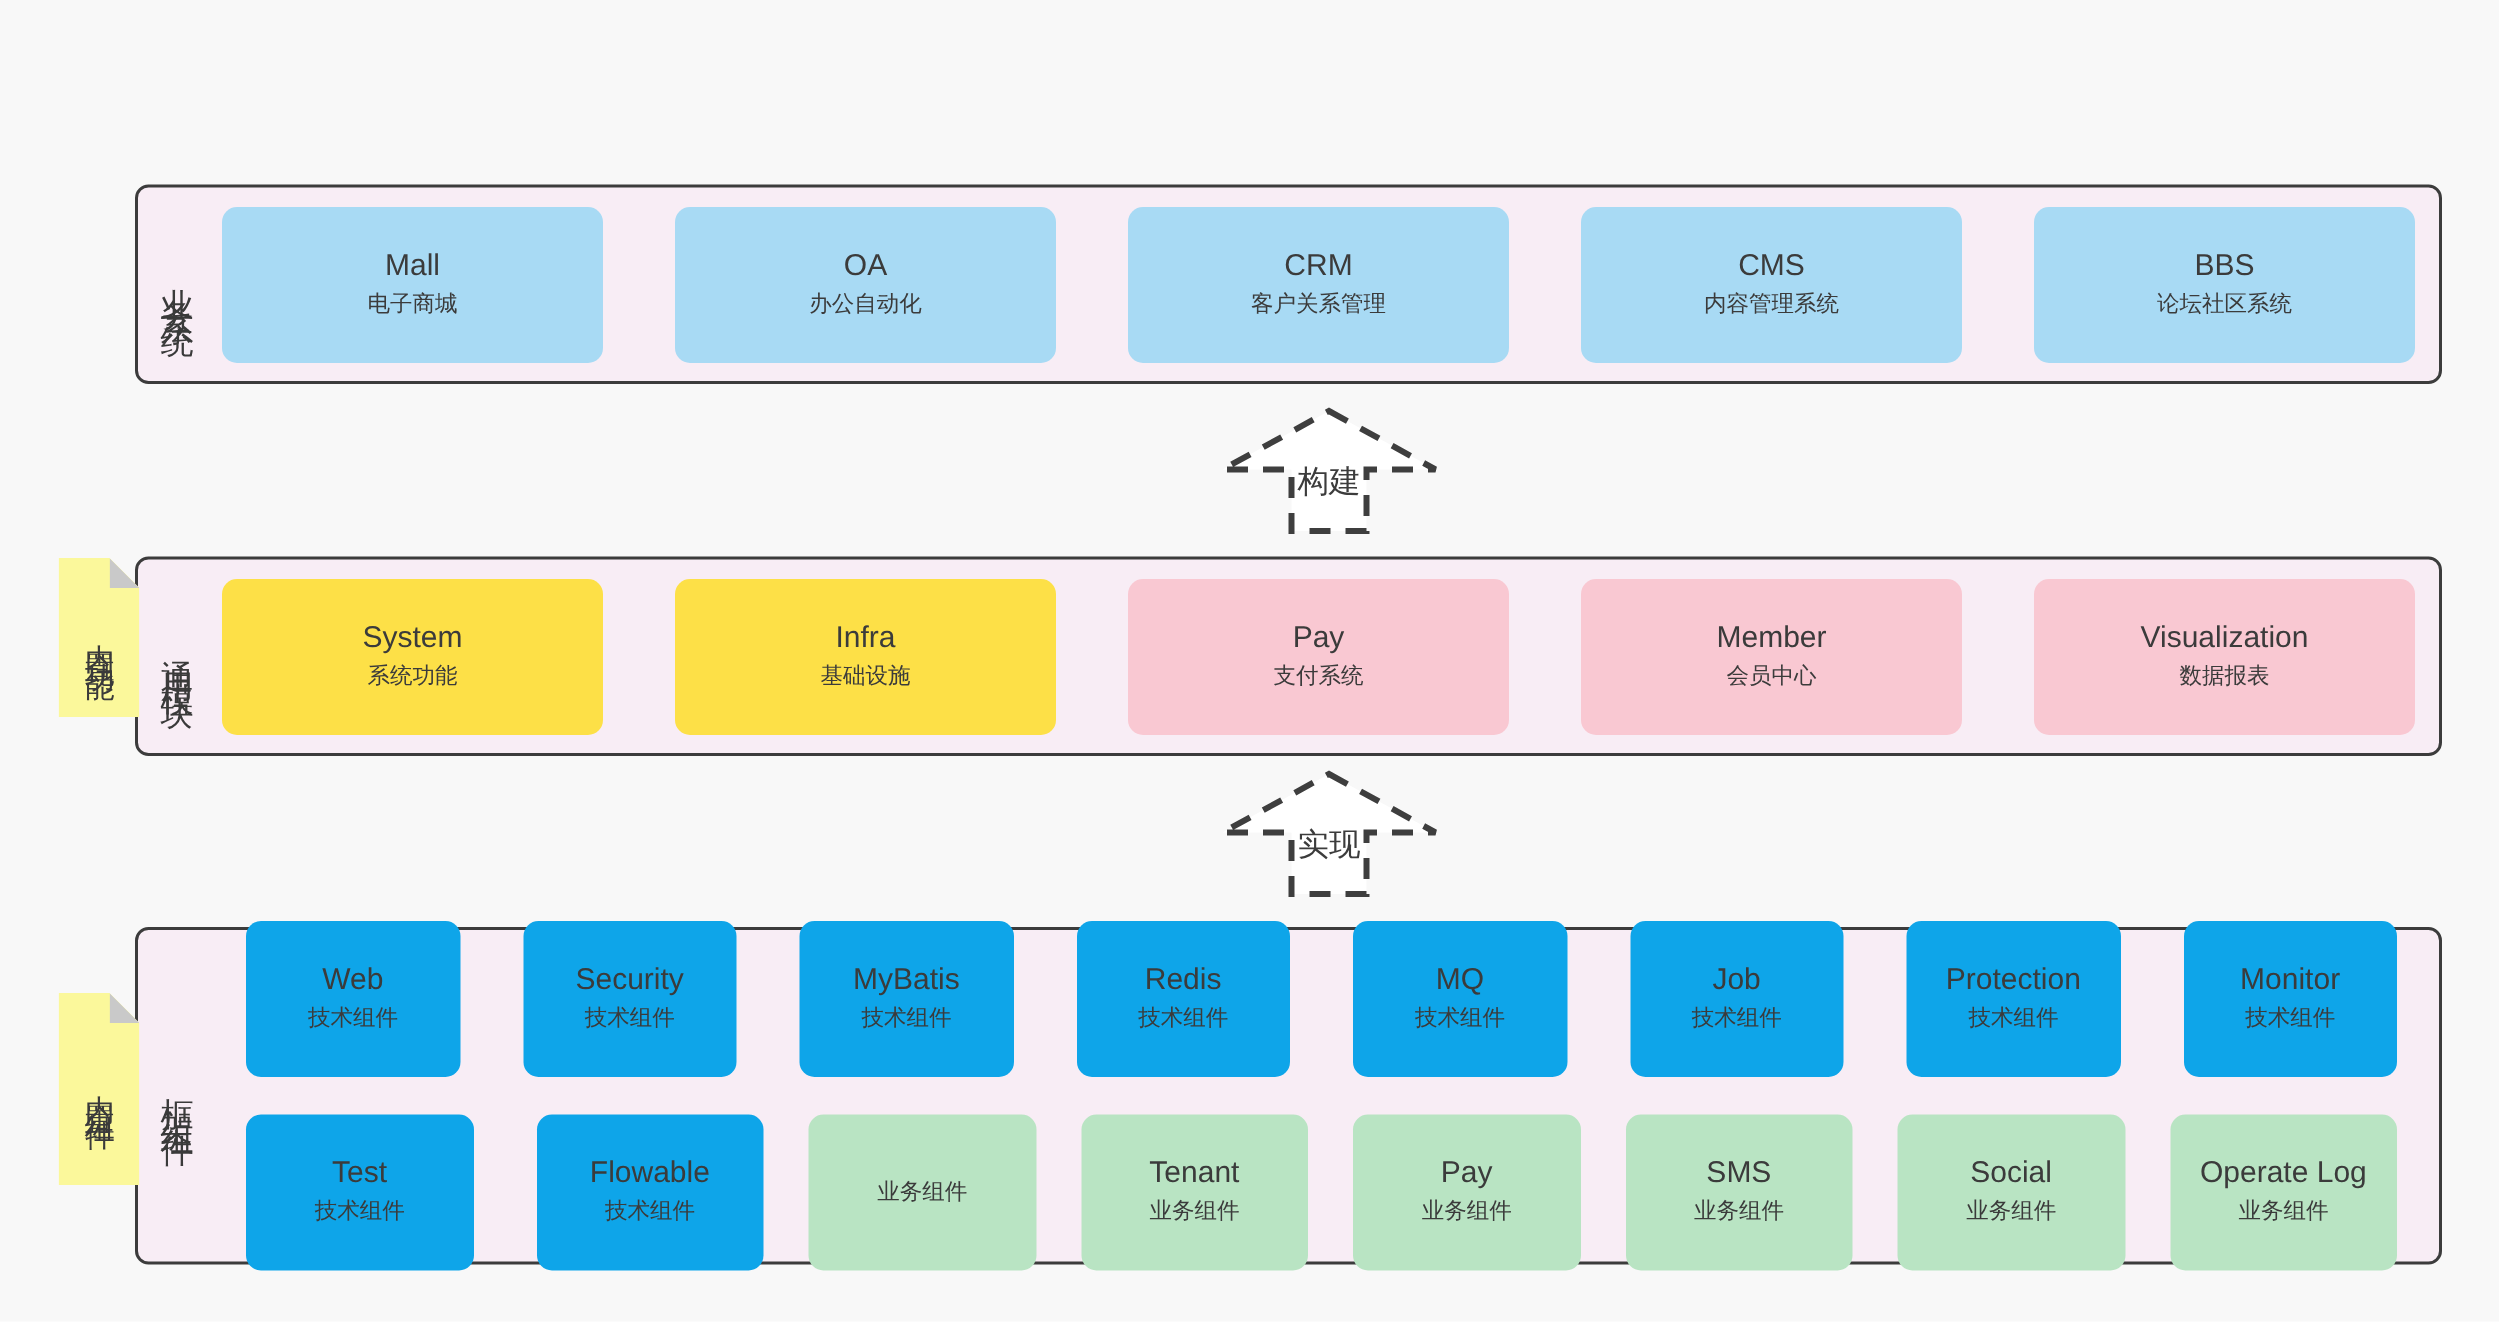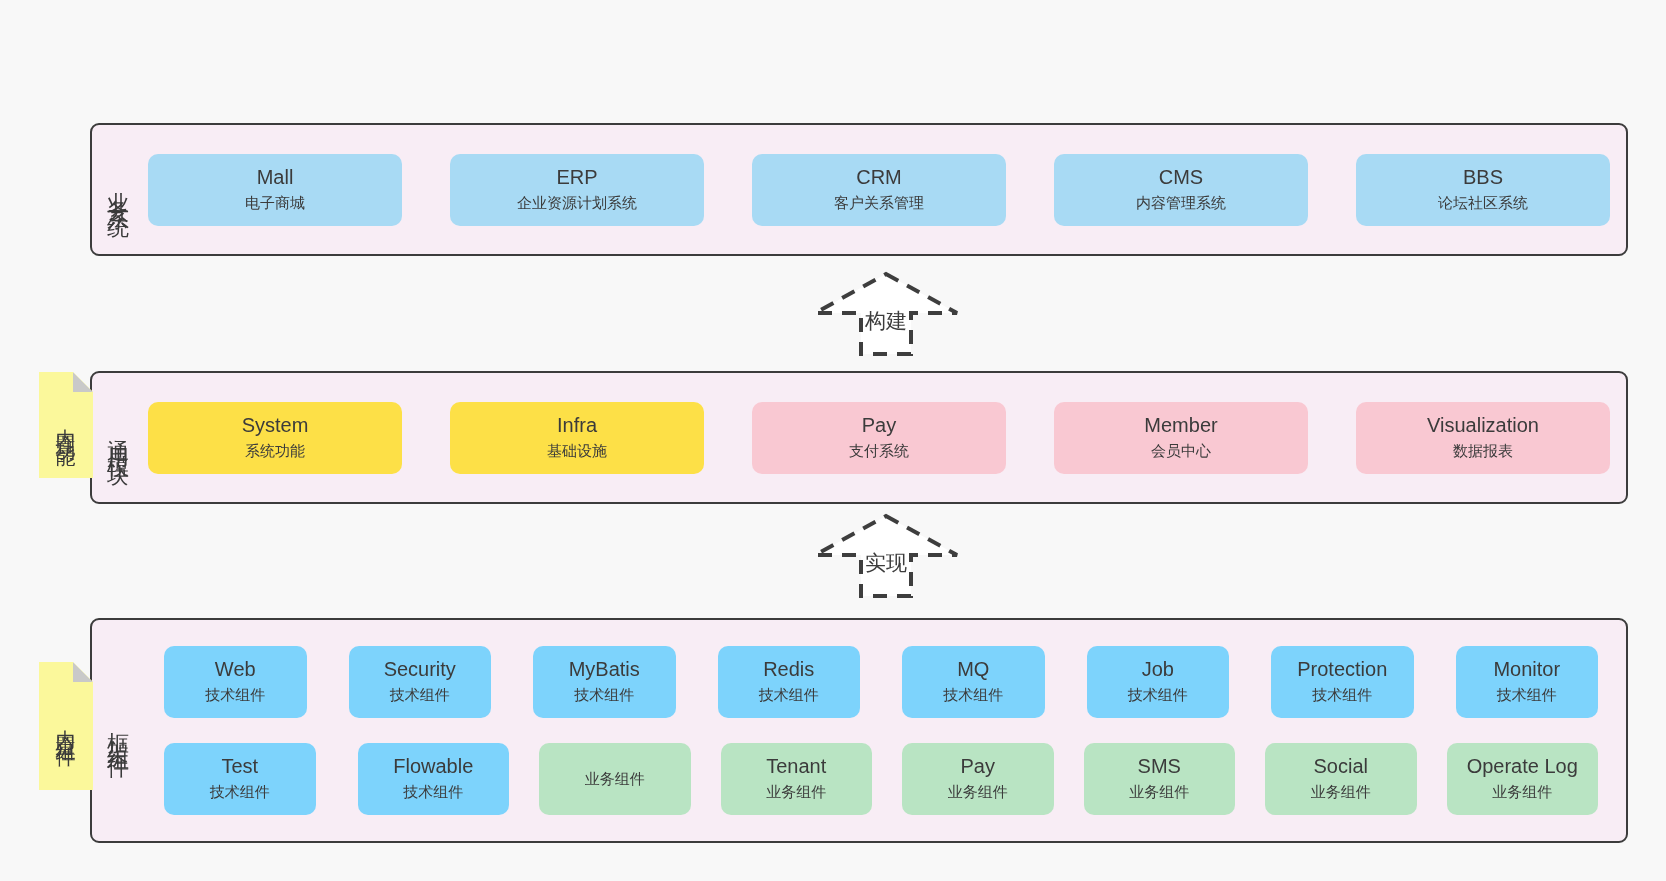--- a/index.html
+++ b/index.html
@@ -28,30 +28,30 @@
     font-size:22px; letter-spacing:8px; color:#3a3a3a; line-height:1;
   }
   .box-row {
     flex:1; display:flex; gap:48px; padding:0 16px 0 4px; align-items:center;
   }
   .rows-col {
     flex:1; display:flex; flex-direction:column; gap:25px; padding:0 28px 0 8px;
   }
   .rows-col .box-row { gap:30px; padding:0; }
   .box {
-    flex:1; height:72px; border-radius:10px;
+    flex:1; height:104px; border-radius:10px;
     display:flex; flex-direction:column; align-items:center; justify-content:center;
     text-align:center; line-height:26px; padding:2px 4px; box-sizing:border-box;
   }
   .box-name { font-size:20px; }
   .box-desc { font-size:15px; }
   .v-blue        { background:#a8daf4; }
   .v-red         { background:#fde047; }
   .v-pink        { background:#f9c8d2; }
-  .v-green       { background:#7dd3fc;margin-left:12px; }
+  .v-green       { background:#0ea5e9;margin-left:12px; }
   .v-green-light { background:#b9e4c3; }
 
   .sticky {
     position:absolute; left:39px; width:54px; background:#fbf89b; z-index:3;
     clip-path: polygon(0 0, calc(100% - 20px) 0, 100% 20px, 100% 100%, 0 100%);
     display:flex; align-items:center; justify-content:center;
   }
   .sticky::after {
     content:""; position:absolute; top:0; right:0; width:20px; height:20px;
     background:#c9c9c9; clip-path: polygon(0 0, 100% 100%, 0 100%);
@@ -77,22 +77,22 @@
   <div class="panel panel-business">
     <div class="side-label">
       <span class="vtext">业务系统</span>
     </div>
     <div class="box-row">
       <div class="box v-blue">
         <div class="box-name">Mall</div>
         <div class="box-desc">电子商城</div>
       </div>
       <div class="box v-blue">
-        <div class="box-name">ERP</div>
-        <div class="box-desc">企业资源计划系统</div>
+        <div class="box-name">OA</div>
+        <div class="box-desc">办公自动化</div>
       </div>
       <div class="box v-blue">
         <div class="box-name">CRM</div>
         <div class="box-desc">客户关系管理</div>
       </div>
       <div class="box v-blue">
         <div class="box-name">CMS</div>
         <div class="box-desc">内容管理系统</div>
       </div>
       <div class="box v-blue">

